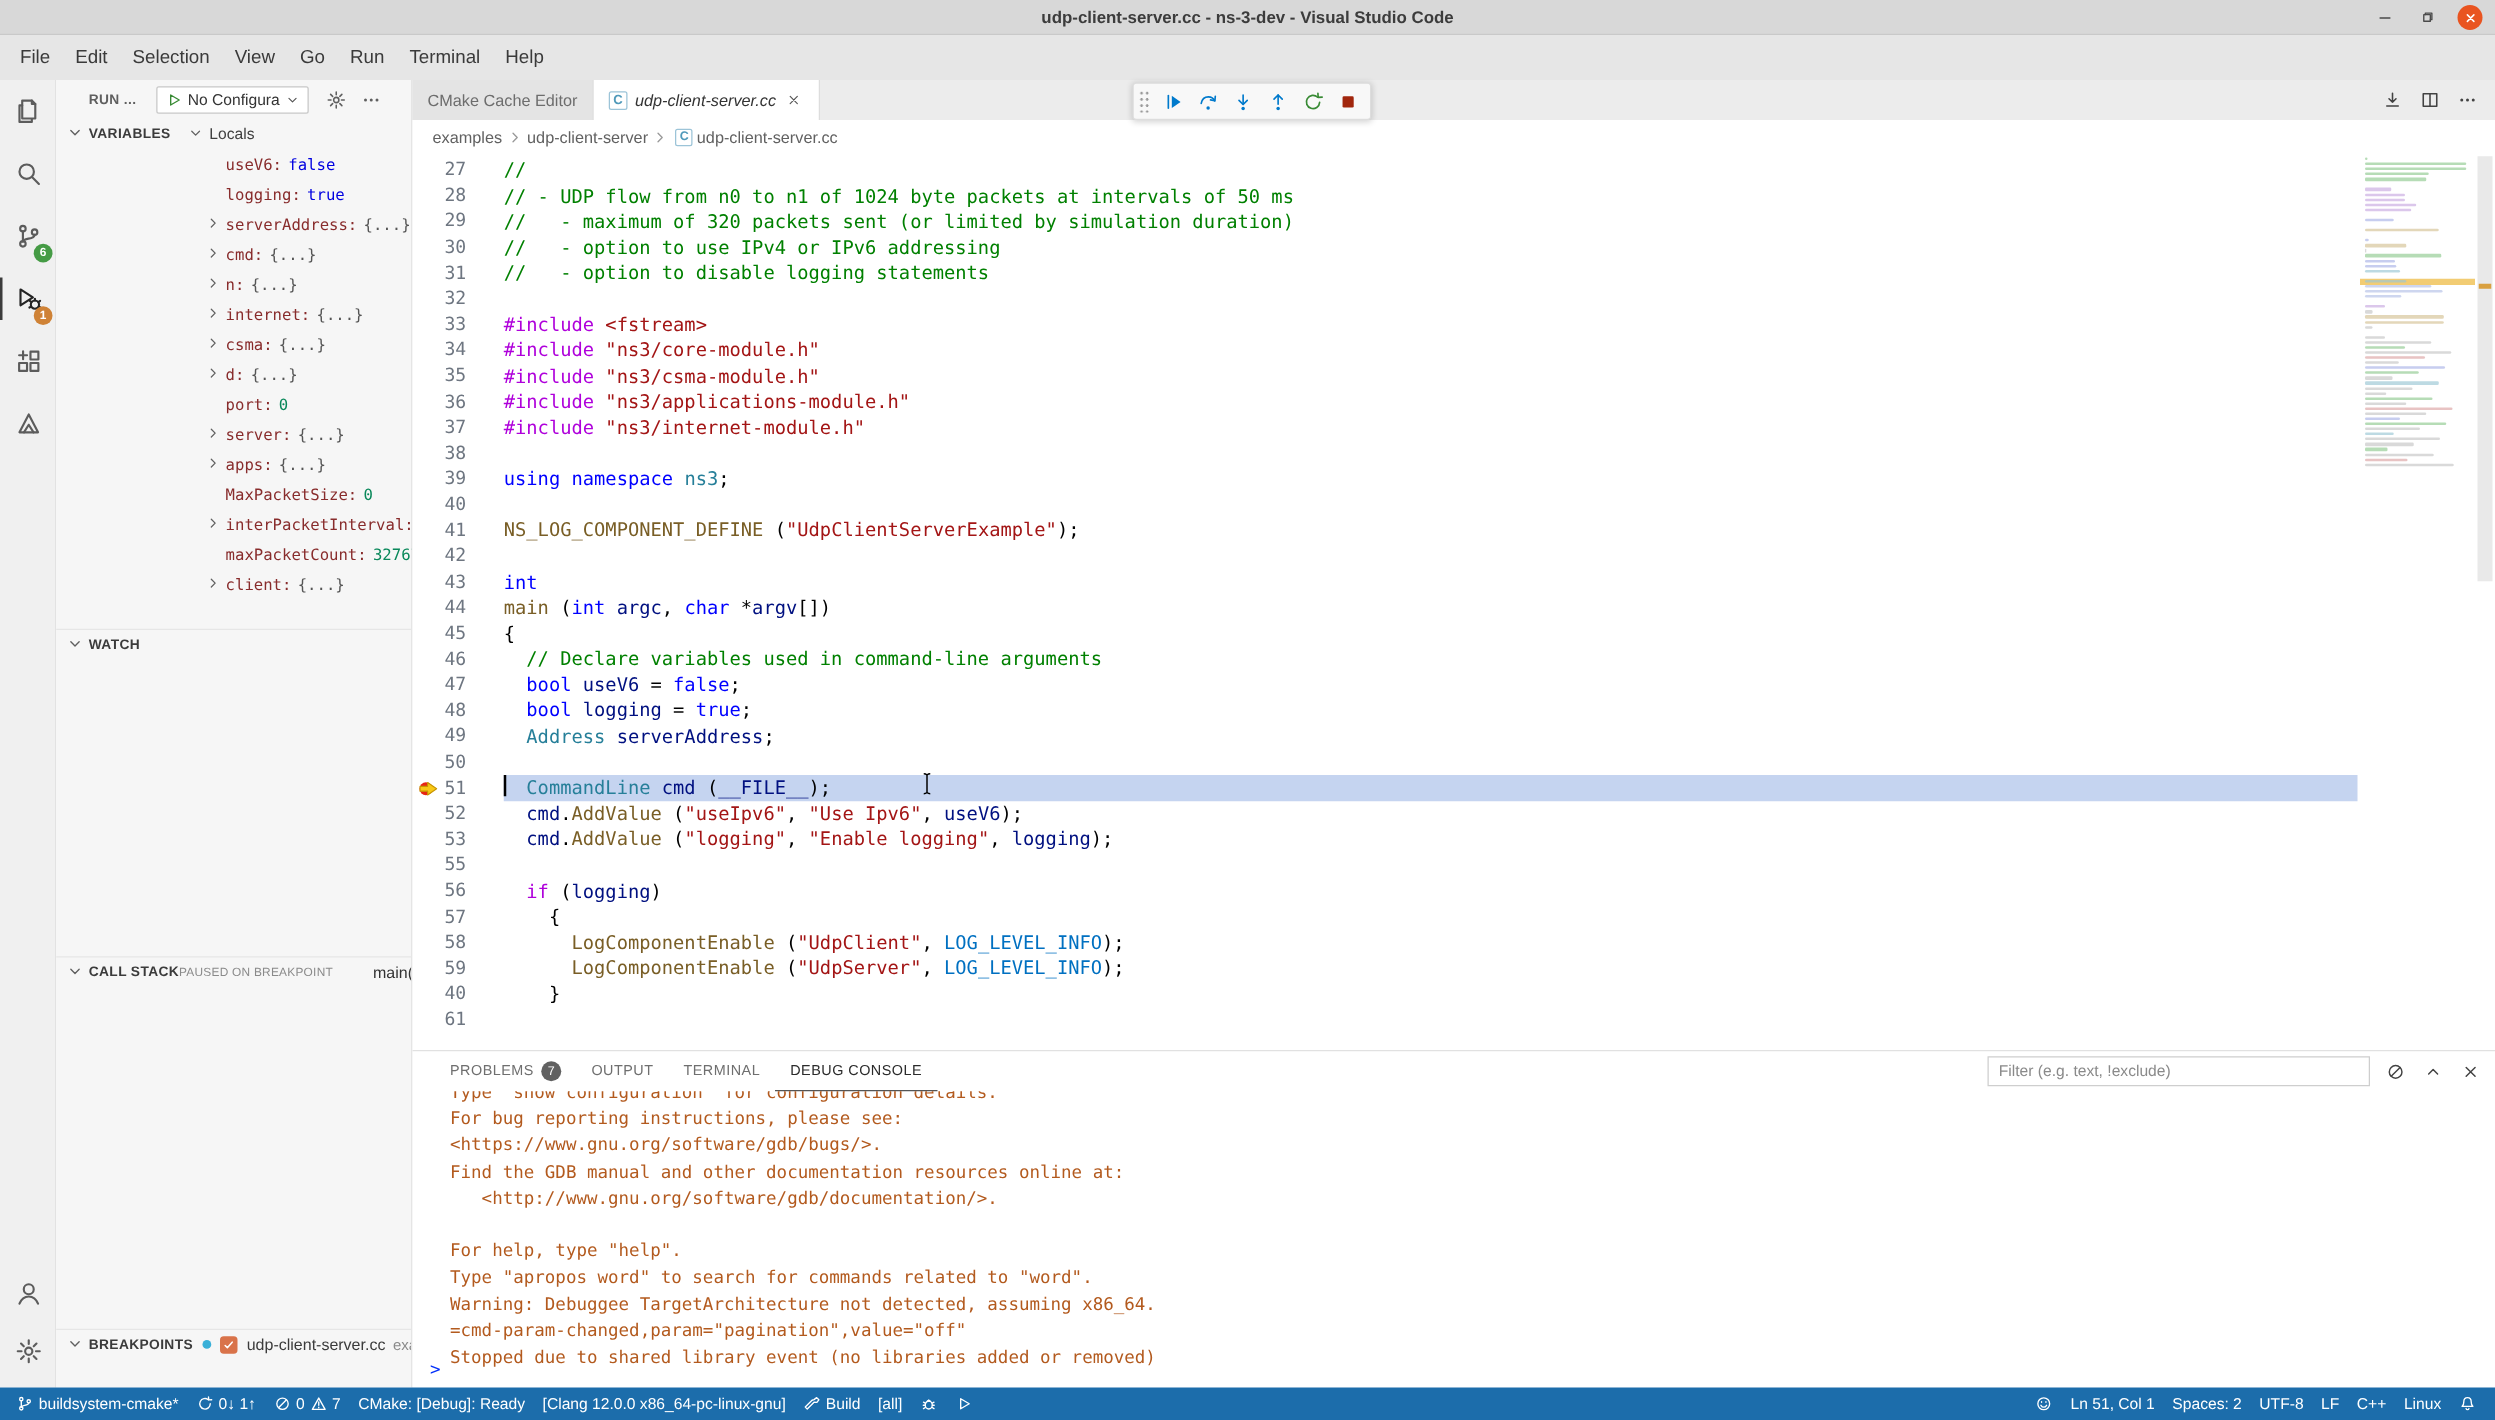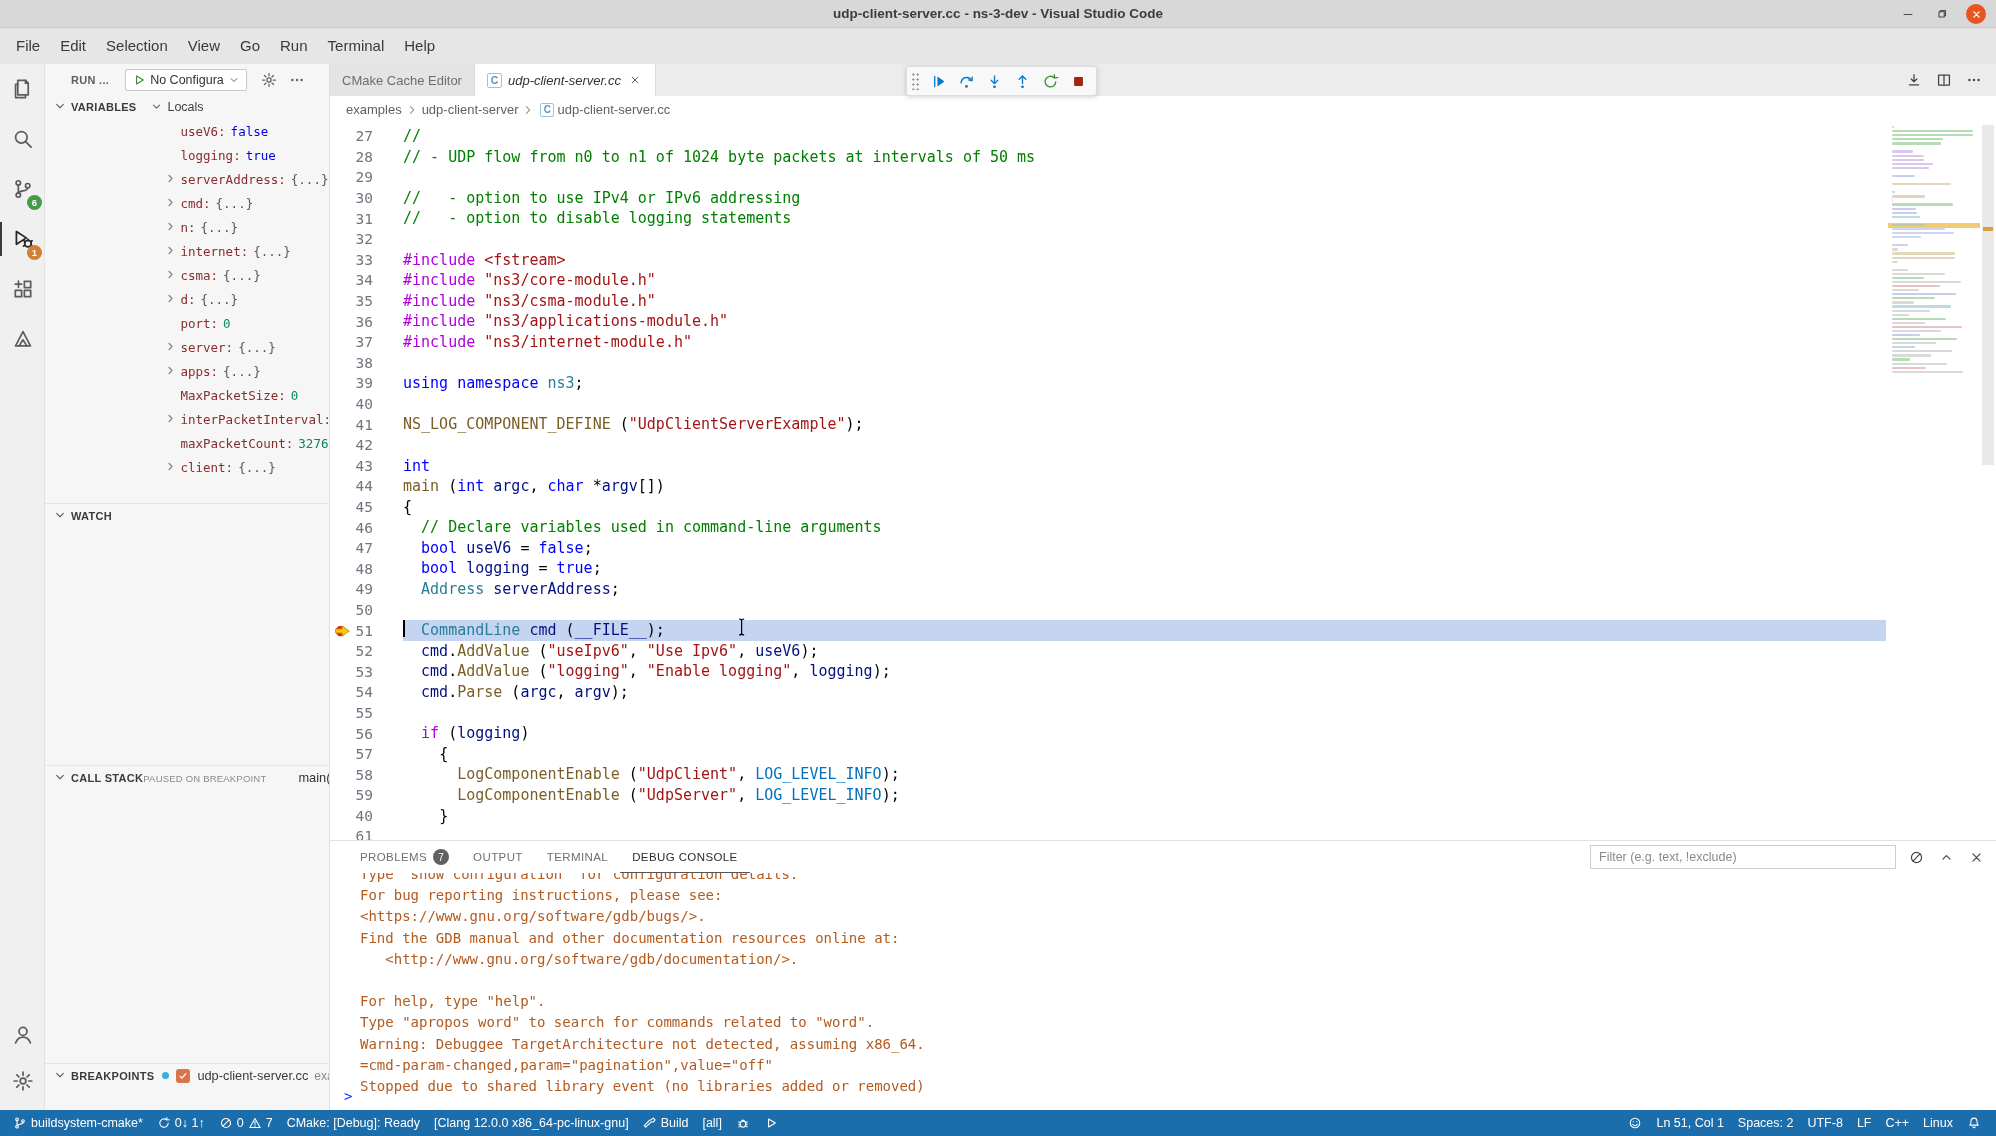--- a/index.html
+++ b/index.html
@@ -540,20 +540,21 @@
             <div class="line">
               <div class="gutter">
                 <span class="lnum">28</span>
               </div>
               <pre class="code"><span class="tok-c">// - UDP flow from n0 to n1 of 1024 byte packets at intervals of 50 ms</span></pre>
             </div>
             <div class="line">
               <div class="gutter">
                 <span class="lnum">29</span>
               </div>
+              <pre class="code"><span class="tok-c">//   - maximum of 320 packets sent (or limited by simulation duration)</span></pre>
             </div>
             <div class="line">
               <div class="gutter">
                 <span class="lnum">30</span>
               </div>
               <pre class="code"><span class="tok-c">//   - option to use IPv4 or IPv6 addressing</span></pre>
             </div>
             <div class="line">
               <div class="gutter">
                 <span class="lnum">31</span>
@@ -690,26 +691,20 @@
               <div class="gutter">
                 <span class="lnum">52</span>
               </div>
               <pre class="code"><span class="tok-d">  </span><span class="tok-v">cmd</span><span class="tok-d">.</span><span class="tok-f">AddValue</span><span class="tok-d"> (</span><span class="tok-s">"useIpv6"</span><span class="tok-d">, </span><span class="tok-s">"Use Ipv6"</span><span class="tok-d">, </span><span class="tok-v">useV6</span><span class="tok-d">);</span></pre>
             </div>
             <div class="line">
               <div class="gutter">
                 <span class="lnum">53</span>
               </div>
               <pre class="code"><span class="tok-d">  </span><span class="tok-v">cmd</span><span class="tok-d">.</span><span class="tok-f">AddValue</span><span class="tok-d"> (</span><span class="tok-s">"logging"</span><span class="tok-d">, </span><span class="tok-s">"Enable logging"</span><span class="tok-d">, </span><span class="tok-v">logging</span><span class="tok-d">);</span></pre>
-            </div>
-            <div class="line">
-              <div class="gutter">
-                <span class="lnum">54</span>
-              </div>
-              <pre class="code"><span class="tok-d">  </span><span class="tok-v">cmd</span><span class="tok-d">.</span><span class="tok-f">Parse</span><span class="tok-d"> (</span><span class="tok-v">argc</span><span class="tok-d">, </span><span class="tok-v">argv</span><span class="tok-d">);</span></pre>
             </div>
             <div class="line">
               <div class="gutter">
                 <span class="lnum">55</span>
               </div>
               <pre class="code"></pre>
             </div>
             <div class="line">
               <div class="gutter">
                 <span class="lnum">56</span>

